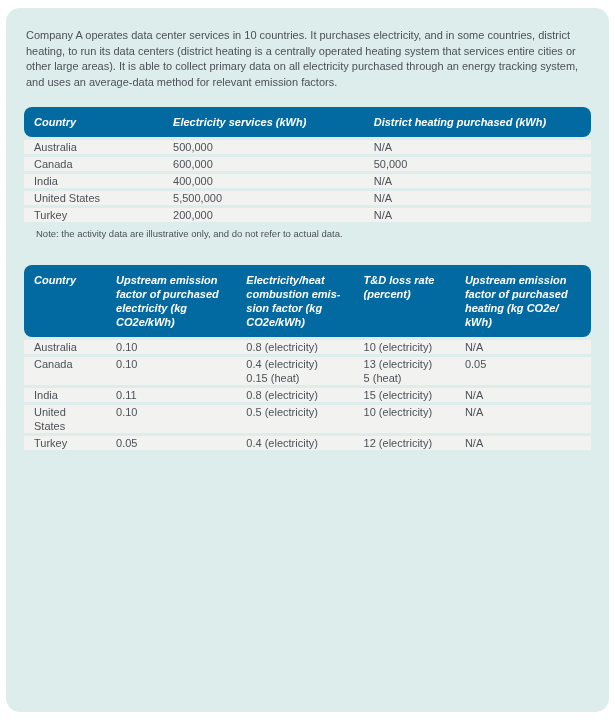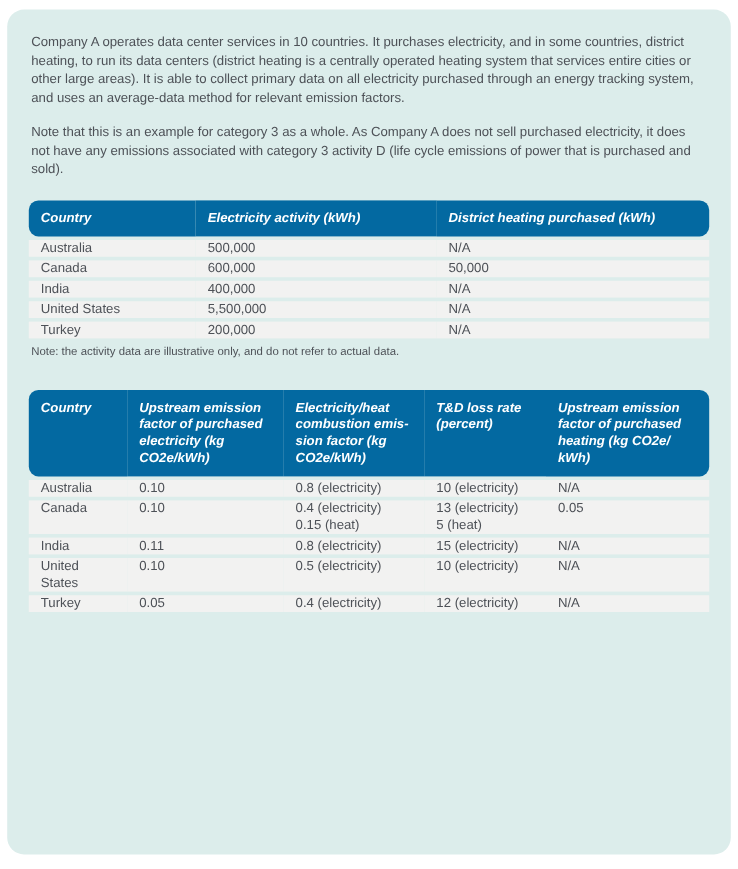--- a/index.html
+++ b/index.html
@@ -60,48 +60,47 @@
     font-size: 11px;
     line-height: 14px;
     padding: 0 10px;
     vertical-align: top;
     white-space: pre-line;
   }
   .note {
     font-size: 9.5px;
     line-height: 12px;
     color: #4d5157;
-    margin: 3px 2px 0 2px;
+    margin: 3px 2px 0 12px;
   }
   
   .t1-c0 { width: 23.6%; }
   .t1-c1 { width: 35.6%; }
   .t1-c2 { width: 40.8%; }
   
   .t2-c0 { width: 13.5%; }
   .t2-c1 { width: 23.5%; }
   .t2-c2 { width: 20.8%; }
   .t2-c3 { width: 17.5%; }
   .t2-c4 { width: 24.7%; }
   .spacer-sm { height: 8px; }
 </style>
 </head>
 <body>
 
 <div class="canvas">
   <div class="page">
 
     <p class="para">Company A operates data center services in 10 countries. It purchases electricity, and in some countries, district heating, to run its data centers (district heating is a centrally operated heating system that services entire cities or other large areas). It is able to collect primary data on all electricity purchased through an energy tracking system, and uses an average-data method for relevant emission factors.</p>
-    <p class="para tight">Note that this is an example for category 3 as a whole. As Company A does not sell purchased electricity, it does not have any emissions associated with category 3 activity D (life cycle emissions of power that is purchased and sold).</p>
 
     <table>
       <thead>
         <tr>
           <th class="t1-c0">Country</th>
-          <th class="t1-c1">Electricity activity (kWh)</th>
+          <th class="t1-c1">Electricity services (kWh)</th>
           <th class="t1-c2">District heating purchased (kWh)</th>
         </tr>
       </thead>
       <tbody>
         <tr>
           <td>Australia</td>
           <td>500,000</td>
           <td>N/A</td>
         </tr>
         <tr>

